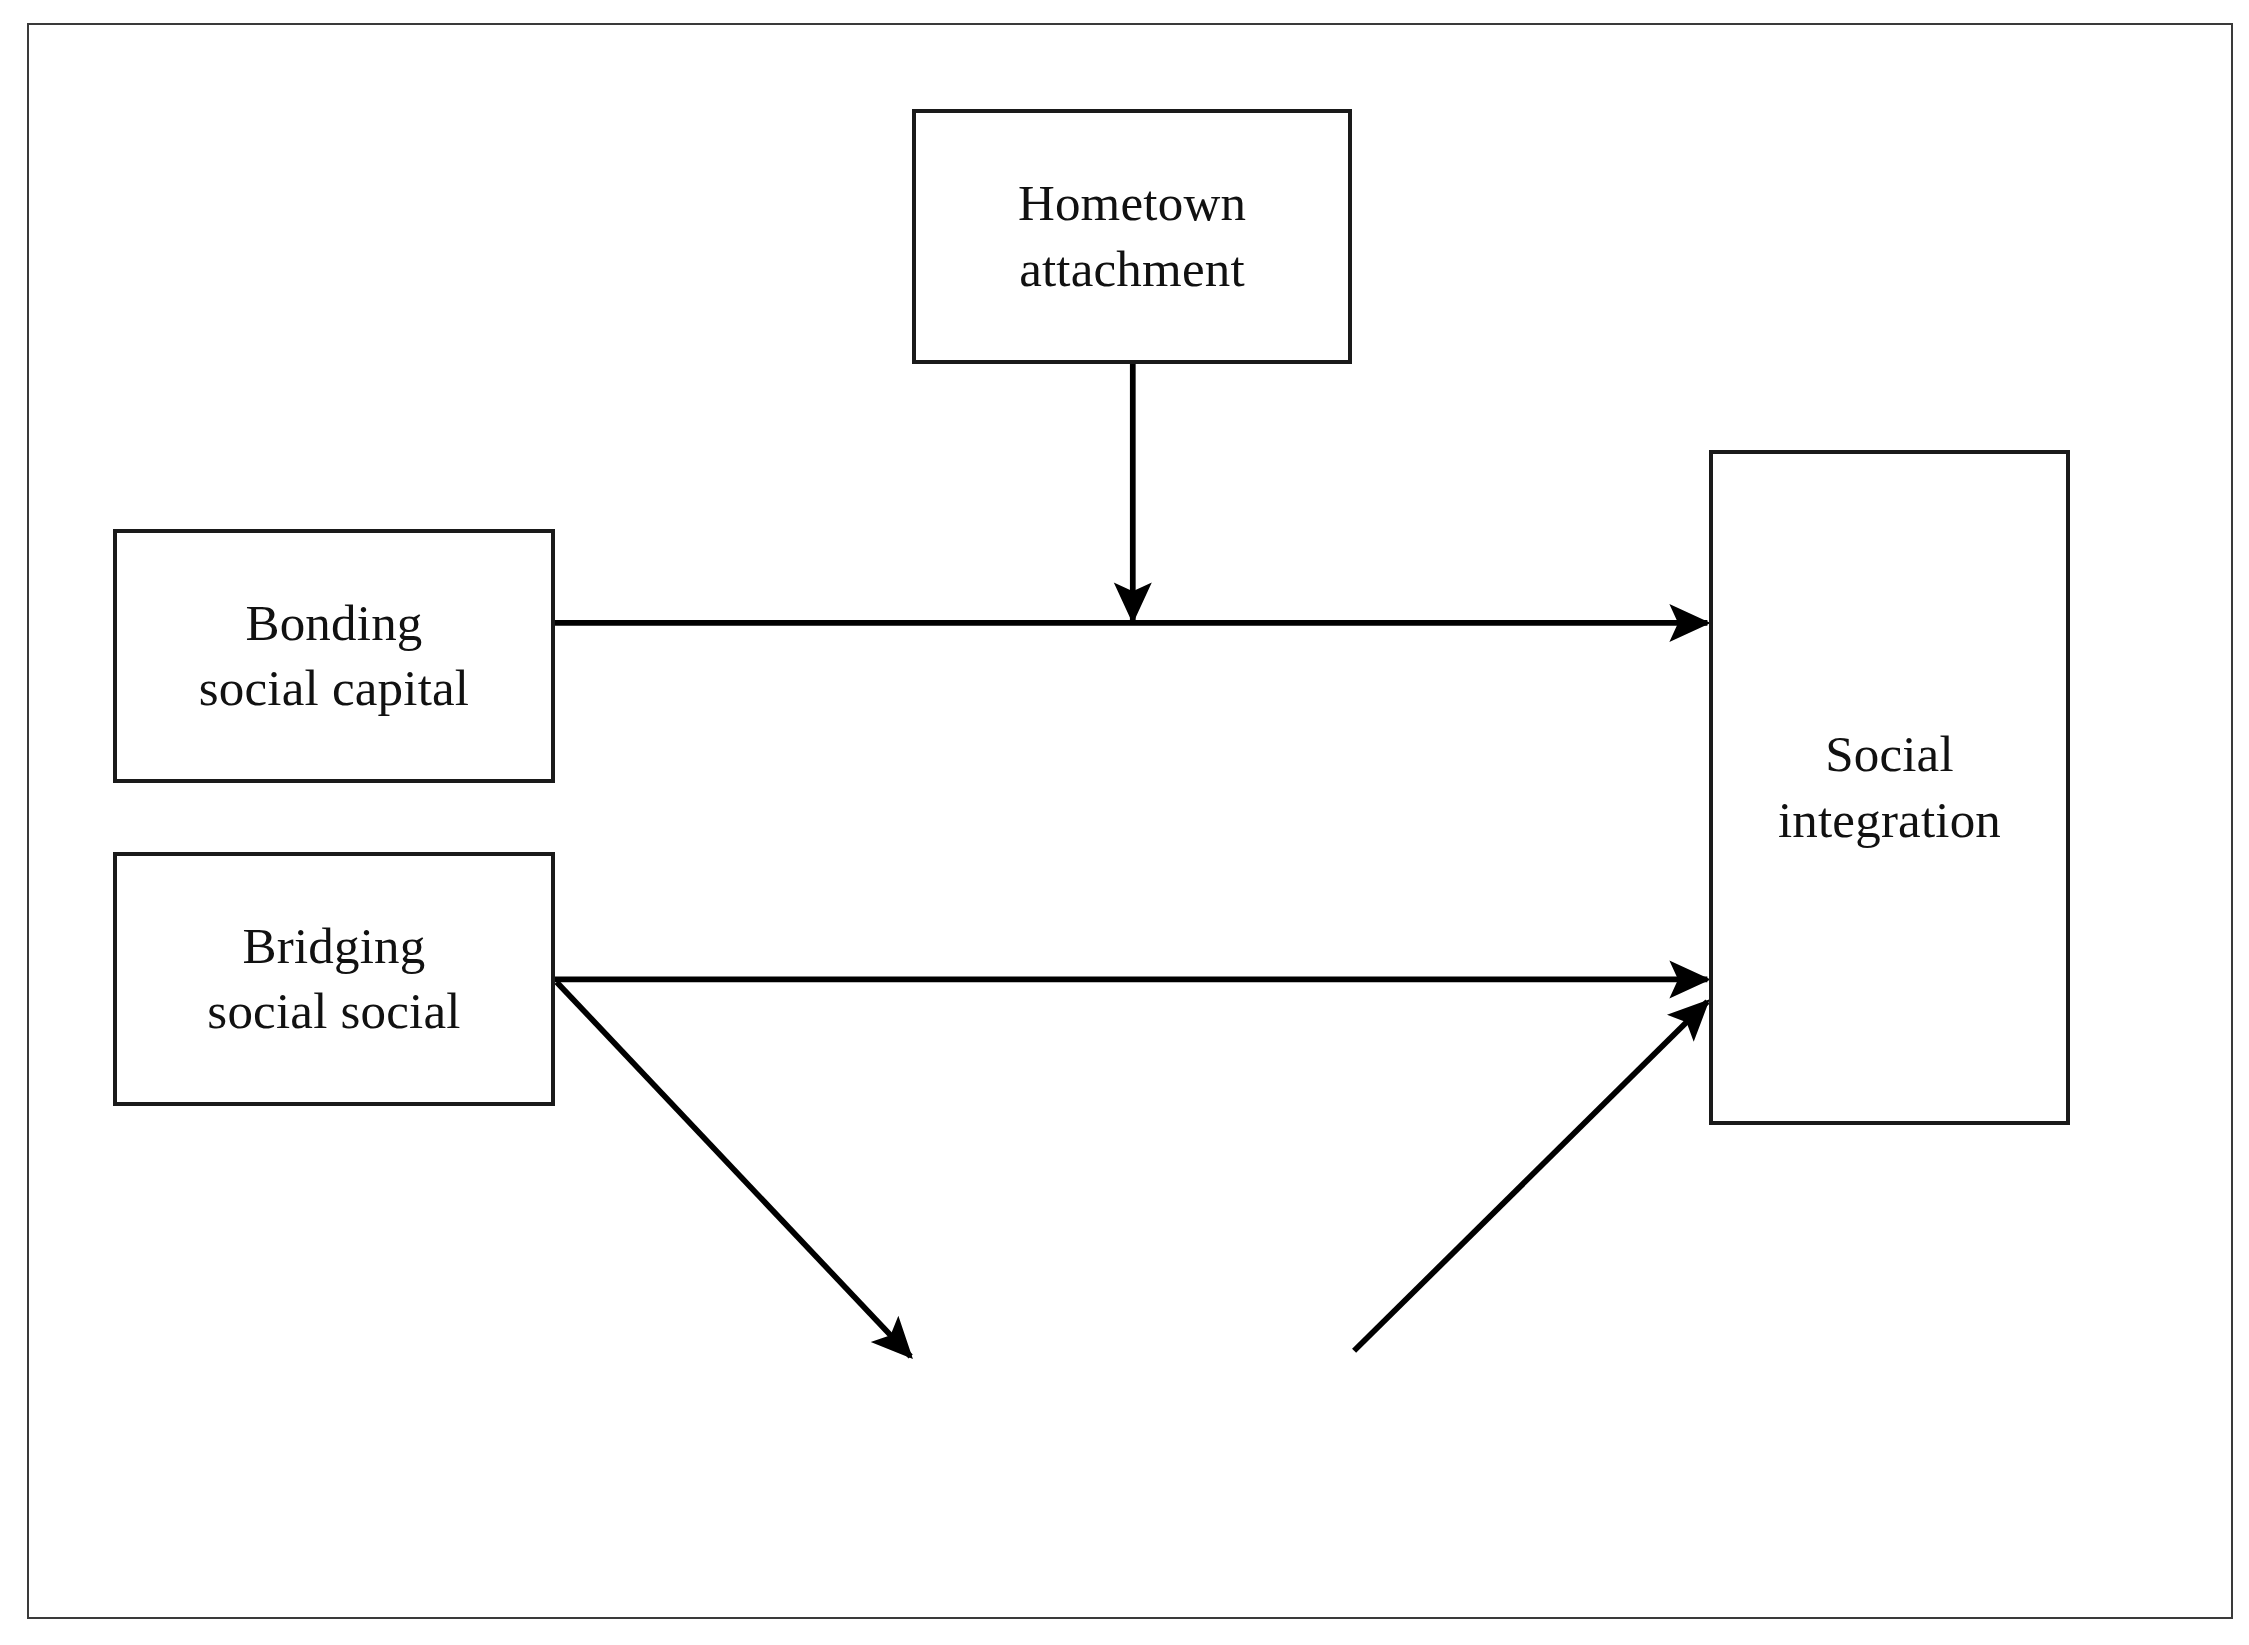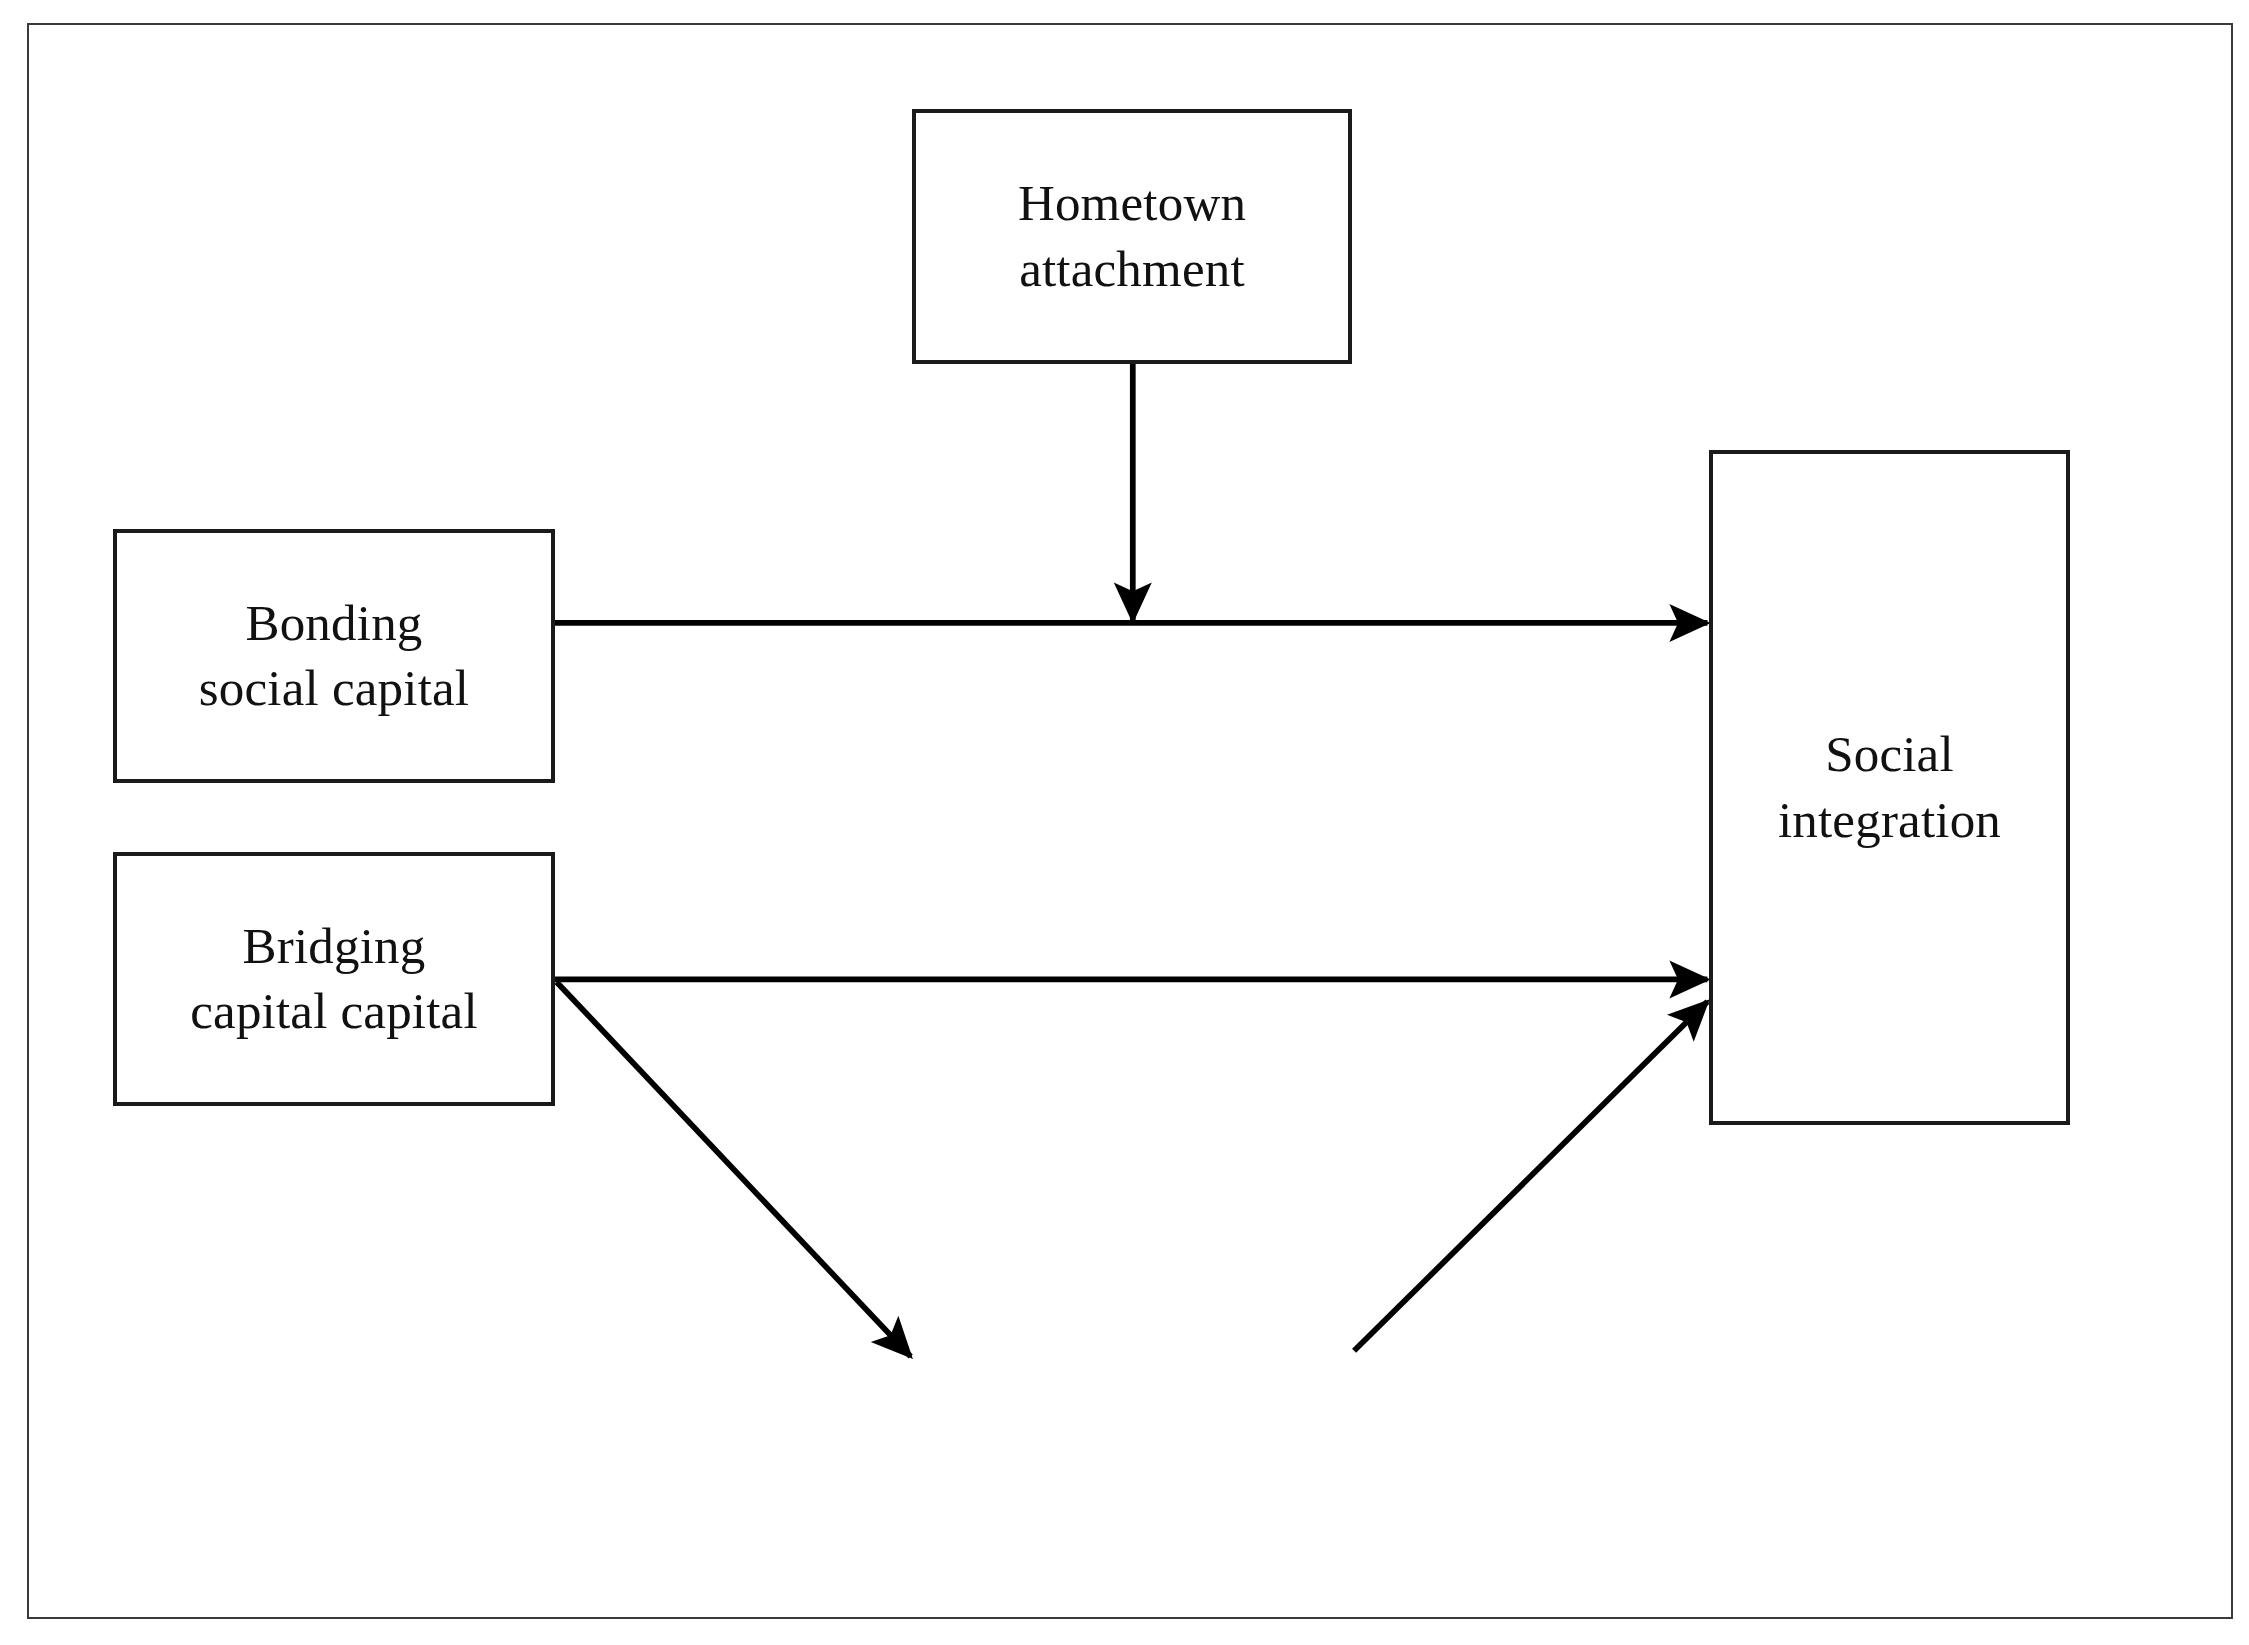--- a/index.html
+++ b/index.html
@@ -86,21 +86,21 @@
 attachment</span>
   </div>
 
   <div class="node" id="node-bonding-social-capital" style="left:113px; top:490px; width:442px; height:254px;margin-top:39px;">
     <span class="node-label">Bonding
 social capital</span>
   </div>
 
   <div class="node" id="node-bridging-social-capital" style="left:113px; top:852px; width:442px; height:254px;">
     <span class="node-label">Bridging
-capital capital</span>
+social social</span>
   </div>
 
 
   <div class="node" id="node-social-integration" style="left:1709px; top:450px; width:361px; height:675px;">
     <span class="node-label">Social
 integration</span>
   </div>
 
 </div>
 

